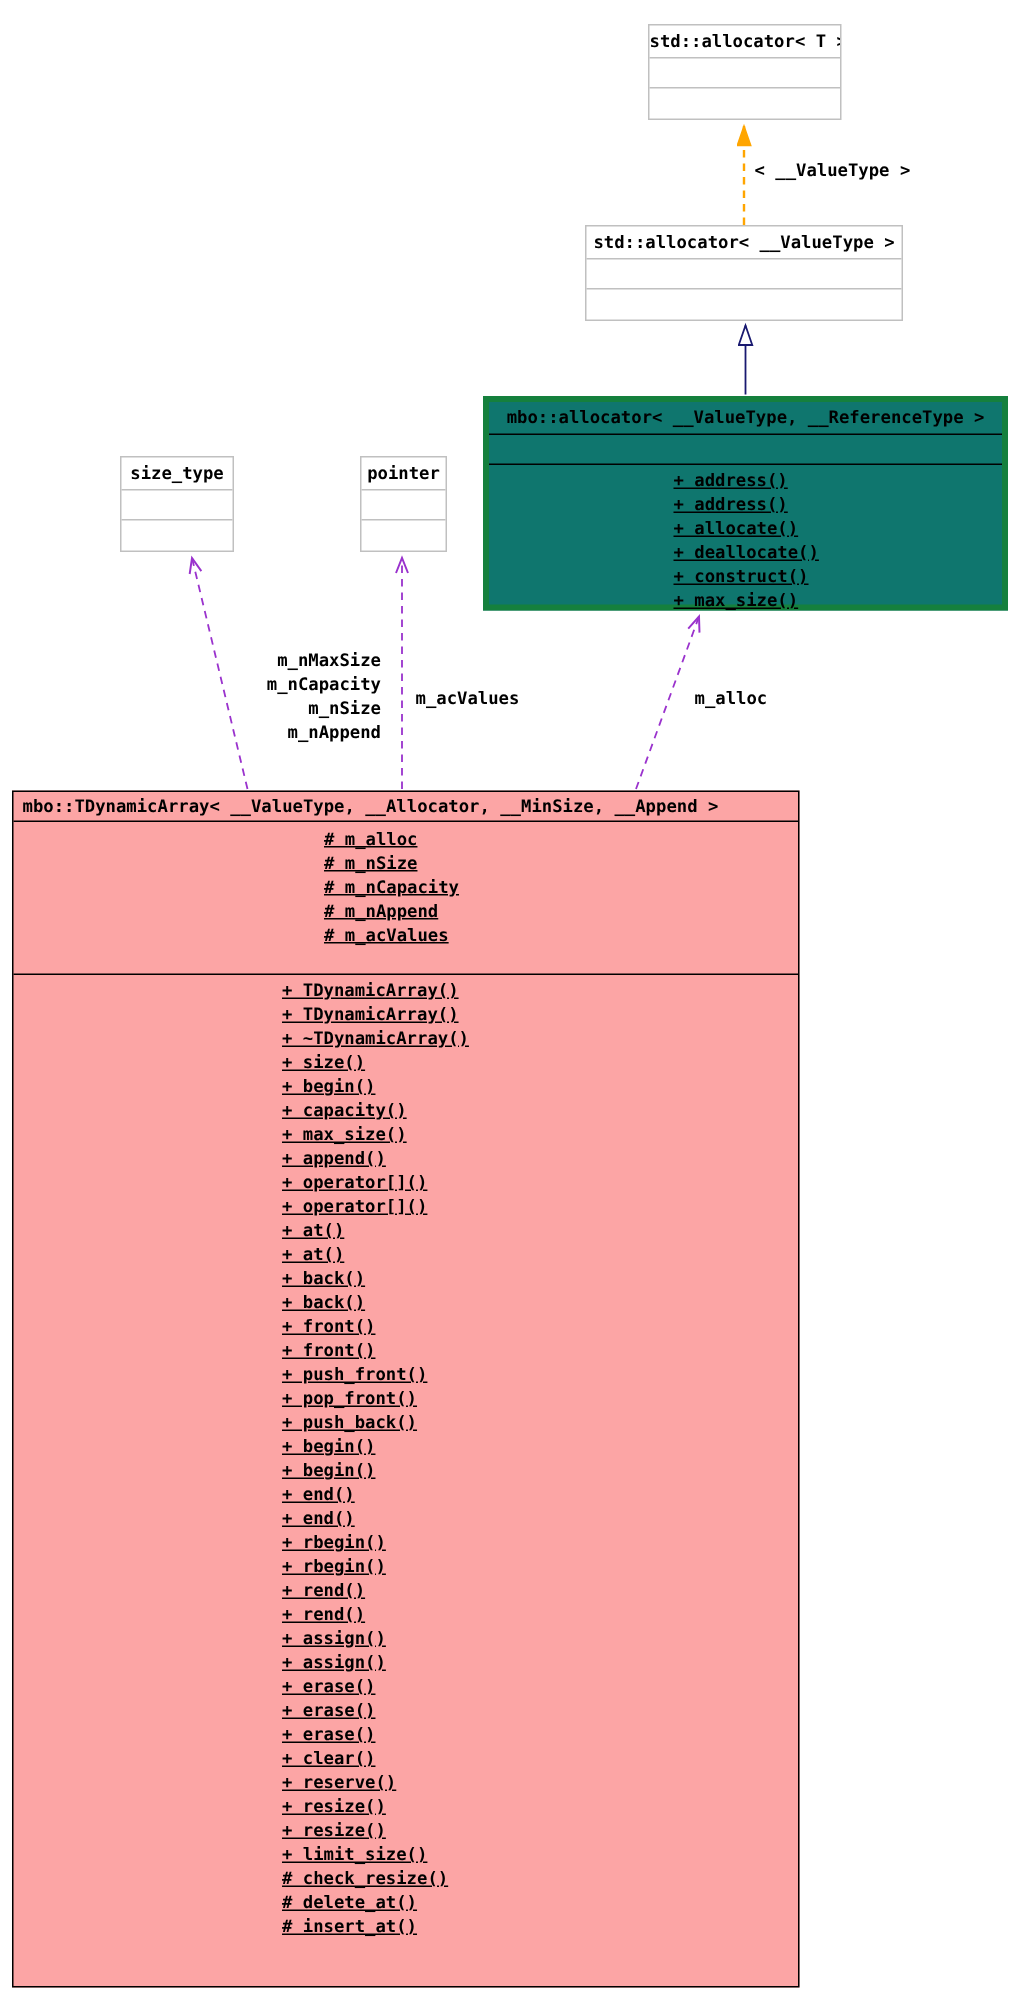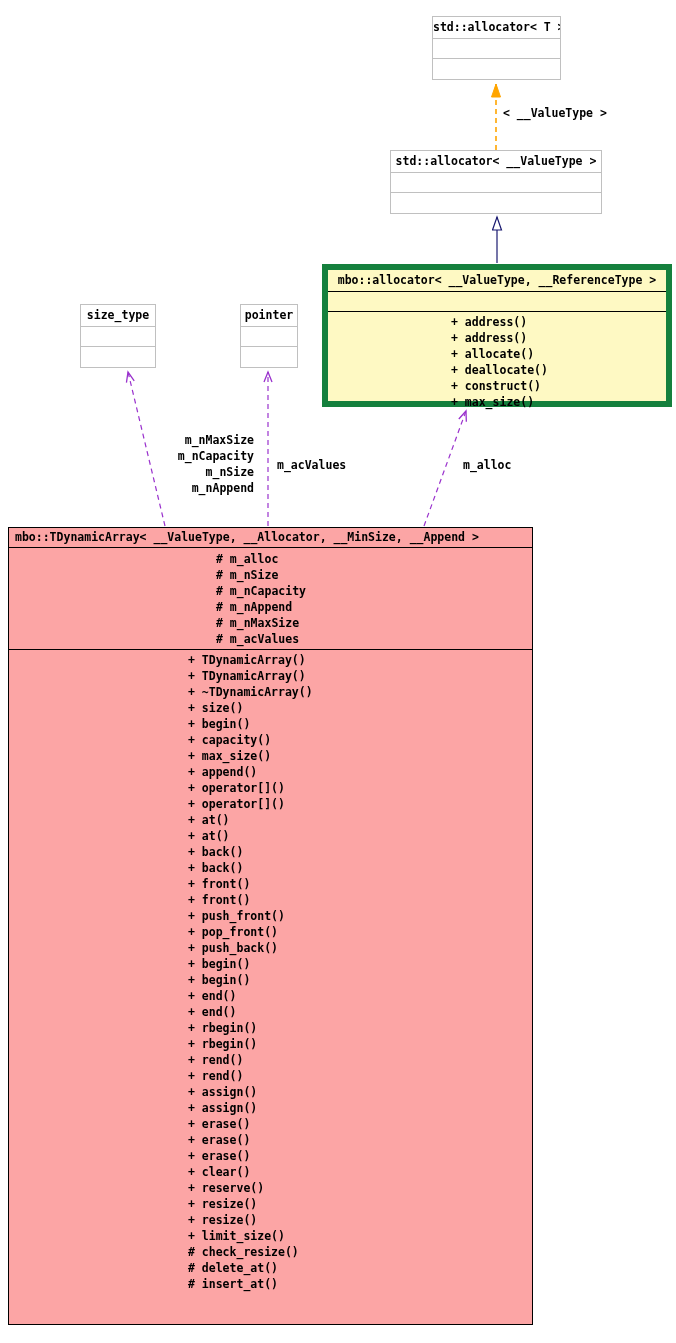--- a/index.html
+++ b/index.html
@@ -4,27 +4,27 @@
 <style>
   html,body { margin:0; padding:0; background:#ffffff; }
   .canvas {
     position:relative; width:676px; height:1343px; background:#ffffff;
     font-family:"DejaVu Sans Mono","Liberation Mono",monospace;
     font-weight:bold; font-size:11.5px; color:#000000; overflow:hidden;
   }
   svg.edges { position:absolute; left:0; top:0; width:676px; height:1343px; pointer-events:none; z-index:3; }
   .box { position:absolute; box-sizing:border-box; z-index:2; }
   .box.light { border:1px solid #c0c0c0; background:#ffffff; }
-  .box.dark  { border:6px solid #15803d; background:#fef9c3; }
+  .box.dark  { border:4px solid #15803d; background:#0f766e; }
   .box.main  { border:1px solid #000000; background:#fca5a5; }
   .box.light .comp { border-top:1px solid #c0c0c0; }
   .box.dark .comp, .box.main .comp { border-top:1px solid #000000; }
   .title { text-align:center; white-space:nowrap; overflow:hidden; }
   .title.left { text-align:left; padding-left:6px; }
-  .comp { box-sizing:border-box; }
+  .comp { box-sizing:border-box;text-decoration:underline; }
   .mline { line-height:16px; white-space:pre; }
   .edge-label { position:absolute; z-index:4; line-height:16px; white-space:pre; }
   .edge-label.center { text-align:right; }
 </style>
 </head>
 <body>
 
 <div class="canvas">
 
   <svg class="edges" viewBox="0 0 676 1343">
@@ -83,21 +83,20 @@
     <div class="comp" style="height:21px"></div>
   </div>
 
   <div class="box main" style="left:8px;top:527px;width:525px;height:798px">
     <div class="title left" style="height:19px;line-height:19px">mbo::TDynamicArray&lt; __ValueType, __Allocator, __MinSize, __Append &gt;</div>
     <div class="comp" style="height:102px;padding:3px 0 0 207px">
         <div class="mline"># m_alloc</div>
         <div class="mline"># m_nSize</div>
         <div class="mline"># m_nCapacity</div>
         <div class="mline"># m_nAppend</div>
-        <div class="mline"># m_nMaxSize</div>
         <div class="mline"># m_acValues</div>
       </div>
     <div class="comp" style="height:836px;padding:2px 0 0 179px">
         <div class="mline">+ TDynamicArray()</div>
         <div class="mline">+ TDynamicArray()</div>
         <div class="mline">+ ~TDynamicArray()</div>
         <div class="mline">+ size()</div>
         <div class="mline">+ begin()</div>
         <div class="mline">+ capacity()</div>
         <div class="mline">+ max_size()</div>

